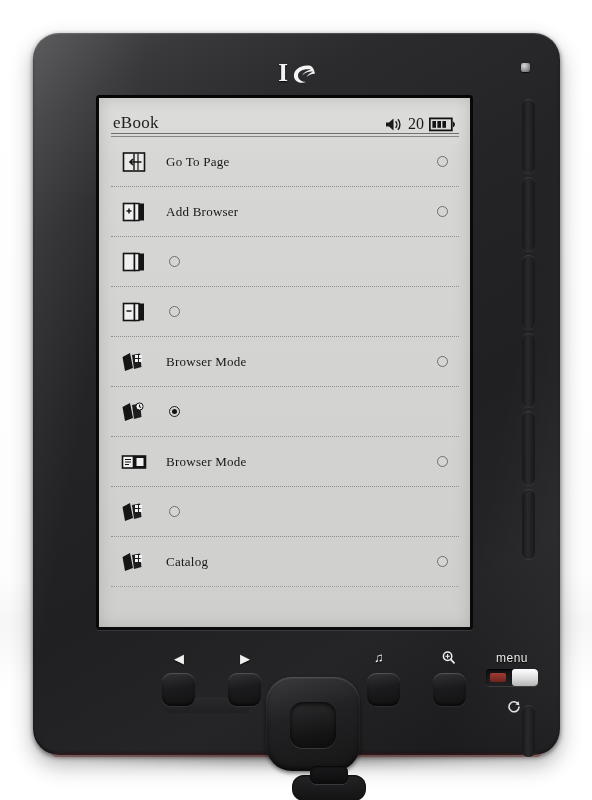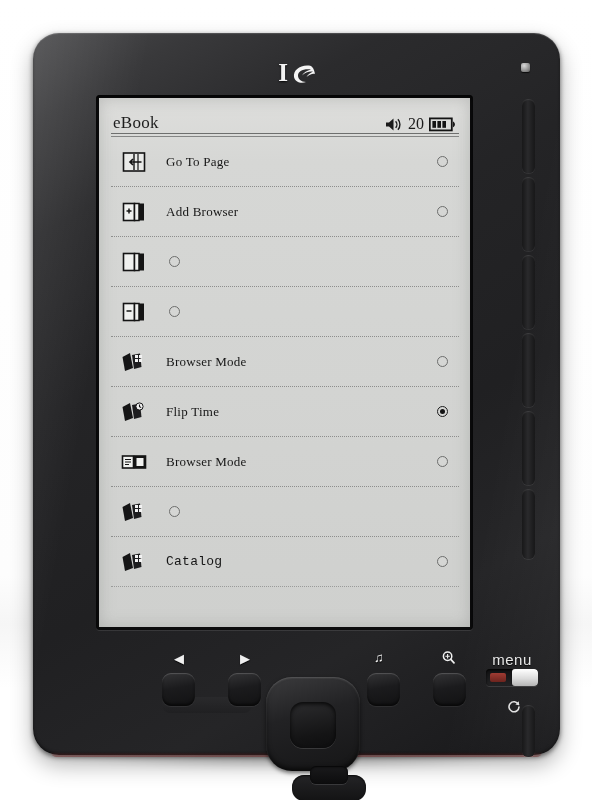--- a/index.html
+++ b/index.html
@@ -64,40 +64,40 @@
   .hdr-rule{height:4px;margin:0 11px 0 12px;position:relative;}
   .hdr-rule:before,.hdr-rule:after{content:"";position:absolute;left:0;right:0;height:1px;
       background:#6e6f6e;}
   .hdr-rule:before{top:0;}
   .hdr-rule:after{top:3px;background:#858685;}
 
   
   .menu{padding:0 11px 0 12px;}
   .mrow{position:relative;height:49px;display:flex;align-items:center;
       border-bottom:1px dotted #8d8e8d;}
-  .mrow:last-child{border-bottom:1px dotted #9a9b9a;font-family:Liberation Mono, monospace;}
+  .mrow:last-child{border-bottom:1px dotted #9a9b9a;}
   .mi-icon{width:46px;flex:0 0 46px;display:flex;align-items:center;justify-content:center;}
   .mi-label{flex:1;font-size:13px;color:#161616;letter-spacing:.25px;padding-left:9px;}
   .mi-radio{flex:0 0 34px;display:flex;align-items:center;justify-content:center;}
   .rad{width:11px;height:11px;border-radius:50%;border:1.4px solid #6d6e6d;
        background:#d5d6d4;box-sizing:border-box;}
   .rad.on{border-color:#1c1c1c;background:#d5d6d4;position:relative;}
   .rad.on:after{content:"";position:absolute;left:50%;top:50%;width:5px;height:5px;
        margin:-2.5px 0 0 -2.5px;border-radius:50%;background:#131313;}
 
   
   .sidestrip{position:absolute;right:20px;top:66px;width:22px;height:460px;}
   .skey{position:absolute;left:4px;width:13px;border-radius:6px;
       background:linear-gradient(90deg,#171718,#2a2a2c 45%,#171718);
       box-shadow:inset 0 1px 1px rgba(255,255,255,.10),0 1px 0 rgba(255,255,255,.08);}
   .sidestrip2{position:absolute;right:20px;top:672px;width:22px;height:52px;}
 
   
   .menu-label{position:absolute;right:18px;top:618px;width:60px;text-align:center;
-      font-family:"Liberation Sans",sans-serif;font-size:15px;color:#e8e8e8;
+      font-family:"Liberation Sans",sans-serif;font-size:12px;color:#e8e8e8;
       letter-spacing:.5px;text-shadow:0 1px 1px rgba(0,0,0,.9);}
   .slider-track{position:absolute;right:22px;top:636px;width:52px;height:17px;
       border-radius:4px;background:linear-gradient(180deg,#101011,#232325);
       box-shadow:inset 0 1px 2px rgba(0,0,0,.9),0 1px 0 rgba(255,255,255,.12);
       overflow:hidden;}
   .slider-knob{position:absolute;right:0px;top:0px;width:26px;height:17px;border-radius:3px;
       background:linear-gradient(180deg,#ffffff,#dcdcdc 55%,#b4b4b4);
       box-shadow:0 0 2px rgba(0,0,0,.6);}
   .slider-red{position:absolute;left:4px;top:4px;width:16px;height:9px;border-radius:2px;
       background:linear-gradient(180deg,#a03b33,#6d241e);}
@@ -258,21 +258,20 @@
 
       <div class="mrow">
         <span class="mi-icon">
           <svg width="26" height="22" viewBox="0 0 26 22">
             <path d="M1.5 6 L9 2 L12 17 L4 20 Z" fill="#151516"></path>
             <path d="M11 4 L19 2.5 L20.5 16 L13 18 Z" fill="#1d1d1f"></path>
             <circle cx="18.5" cy="5.5" r="3.6" fill="#f2f2f2" stroke="#151516" stroke-width="1"></circle>
             <path d="M18.5 3.4 V5.6 L20.2 6.6" stroke="#151516" stroke-width="1.1" fill="none"></path>
           </svg>
         </span>
-        <span class="mi-label">Flip Time</span>
         <span class="mi-radio">
             <i class="rad on"></i>
           </span>
       </div>
 
       <div class="mrow">
         <span class="mi-icon">
           <svg width="26" height="20" viewBox="0 0 26 20">
             <rect x="1.5" y="4" width="11" height="12" fill="#f0f1ef" stroke="#141414" stroke-width="1.6"></rect>
             <path d="M4 7.5 H10 M4 10 H10 M4 12.5 H8" stroke="#141414" stroke-width="1"></path>

